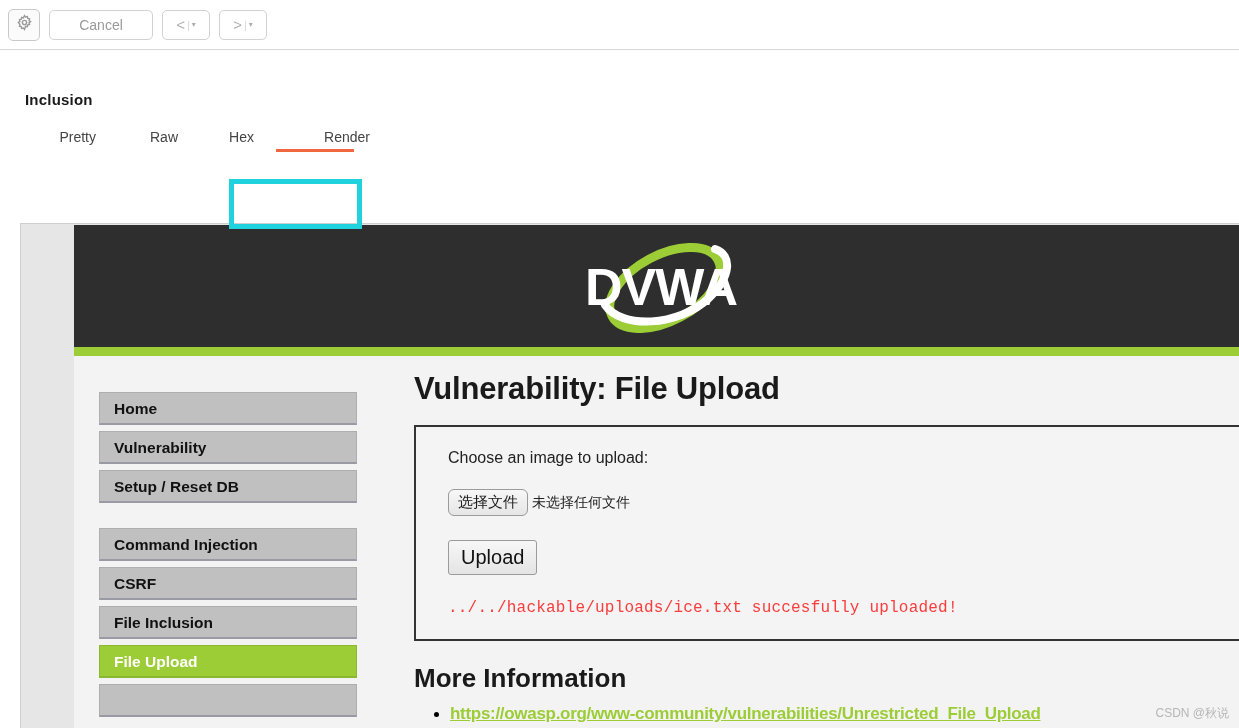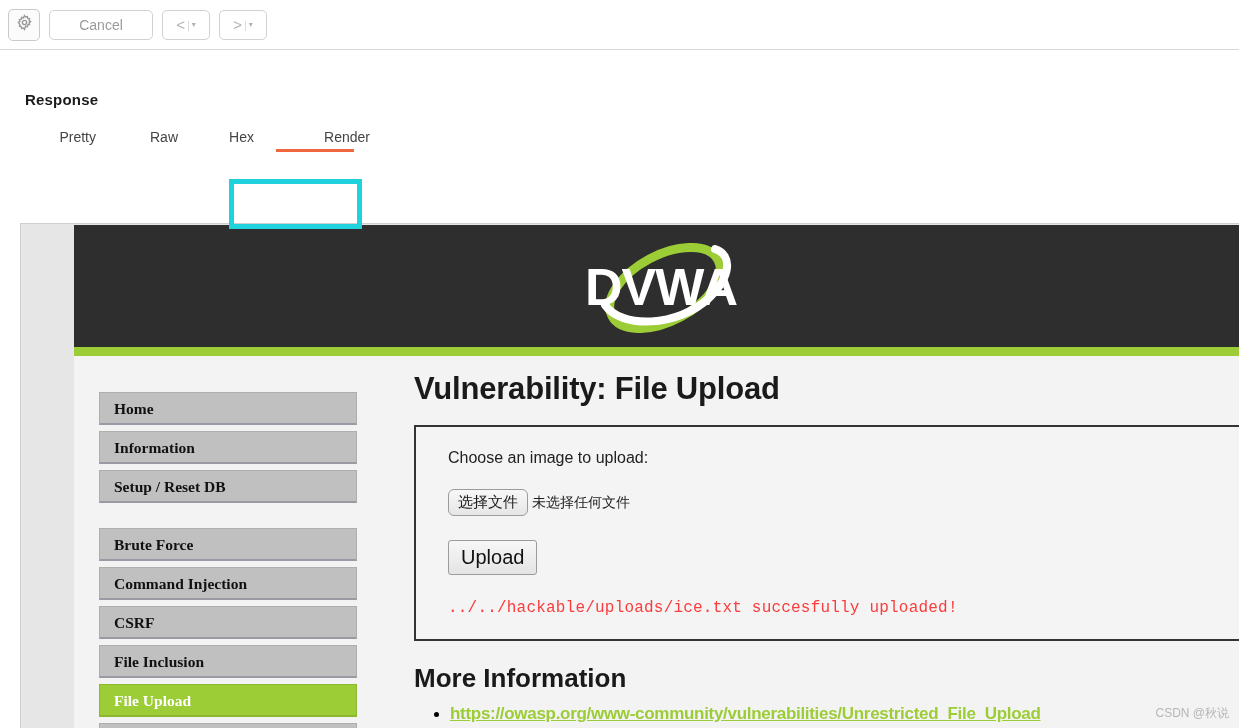--- a/index.html
+++ b/index.html
@@ -168,21 +168,21 @@
     line-height: 32px;
     background: #c0c0c0;
     border: 1px solid #aeaeae;
     border-bottom: 2px solid #9a9aa4;
     color: #111111;
     font-size: 15.5px;
     font-weight: bold;
     padding-left: 14px;
     box-sizing: border-box;
     margin-bottom: 6px;
-    font-family: Liberation Serif, serif;
+    font-family: Liberation Sans, sans-serif;
   }
   .nav-item.active {
     background: #9ccc36;
     color: #ffffff;
     border-color: #8bb82f;
   }
   .nav-gap { height: 19px; }
 
   
   .content {
@@ -303,21 +303,21 @@
 
   <div class="tb-btn tb-nav">
     <span class="arrow">&gt;</span>
     <span class="sep">|</span>
     <span class="caret">▾</span>
   </div>
 </div>
 
 <div class="resp-panel">
 
-  <div class="resp-title">Response</div>
+  <div class="resp-title">Inclusion</div>
 
   <div class="tabs">
     <div class="tab tab-pretty">
       <span>Pretty</span>
     </div>
     <div class="tab tab-raw">
       <span>Raw</span>
     </div>
     <div class="tab tab-hex">
       <span>Hex</span>
@@ -344,29 +344,26 @@
             </svg>
           </div>
           <div class="dvwa-greenbar"></div>
         </div>
 
         <div class="sidebar">
           <div class="nav-item">
             <span>Home</span>
           </div>
           <div class="nav-item">
-            <span>Information</span>
+            <span>Vulnerability</span>
           </div>
           <div class="nav-item">
             <span>Setup / Reset DB</span>
           </div>
           <div class="nav-gap"></div>
-          <div class="nav-item">
-            <span>Brute Force</span>
-          </div>
           <div class="nav-item">
             <span>Command Injection</span>
           </div>
           <div class="nav-item">
             <span>CSRF</span>
           </div>
           <div class="nav-item">
             <span>File Inclusion</span>
           </div>
           <div class="nav-item active">

